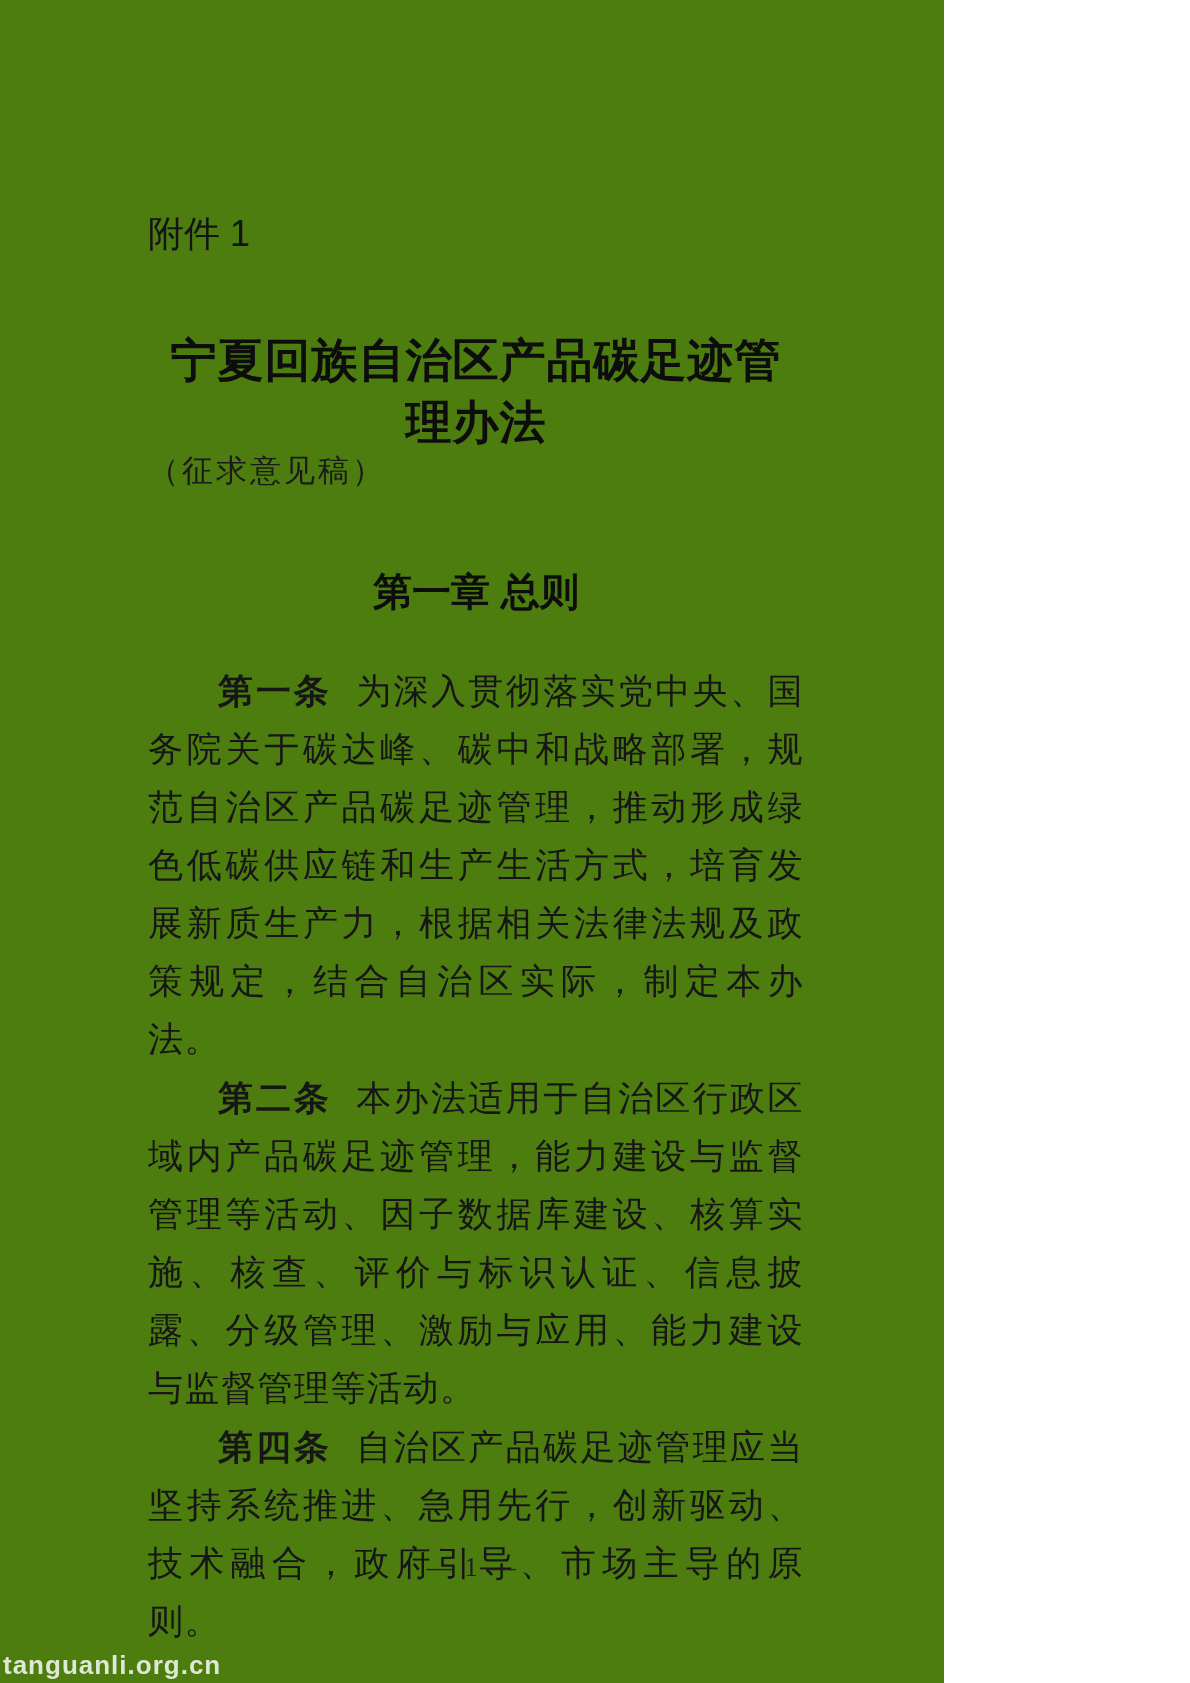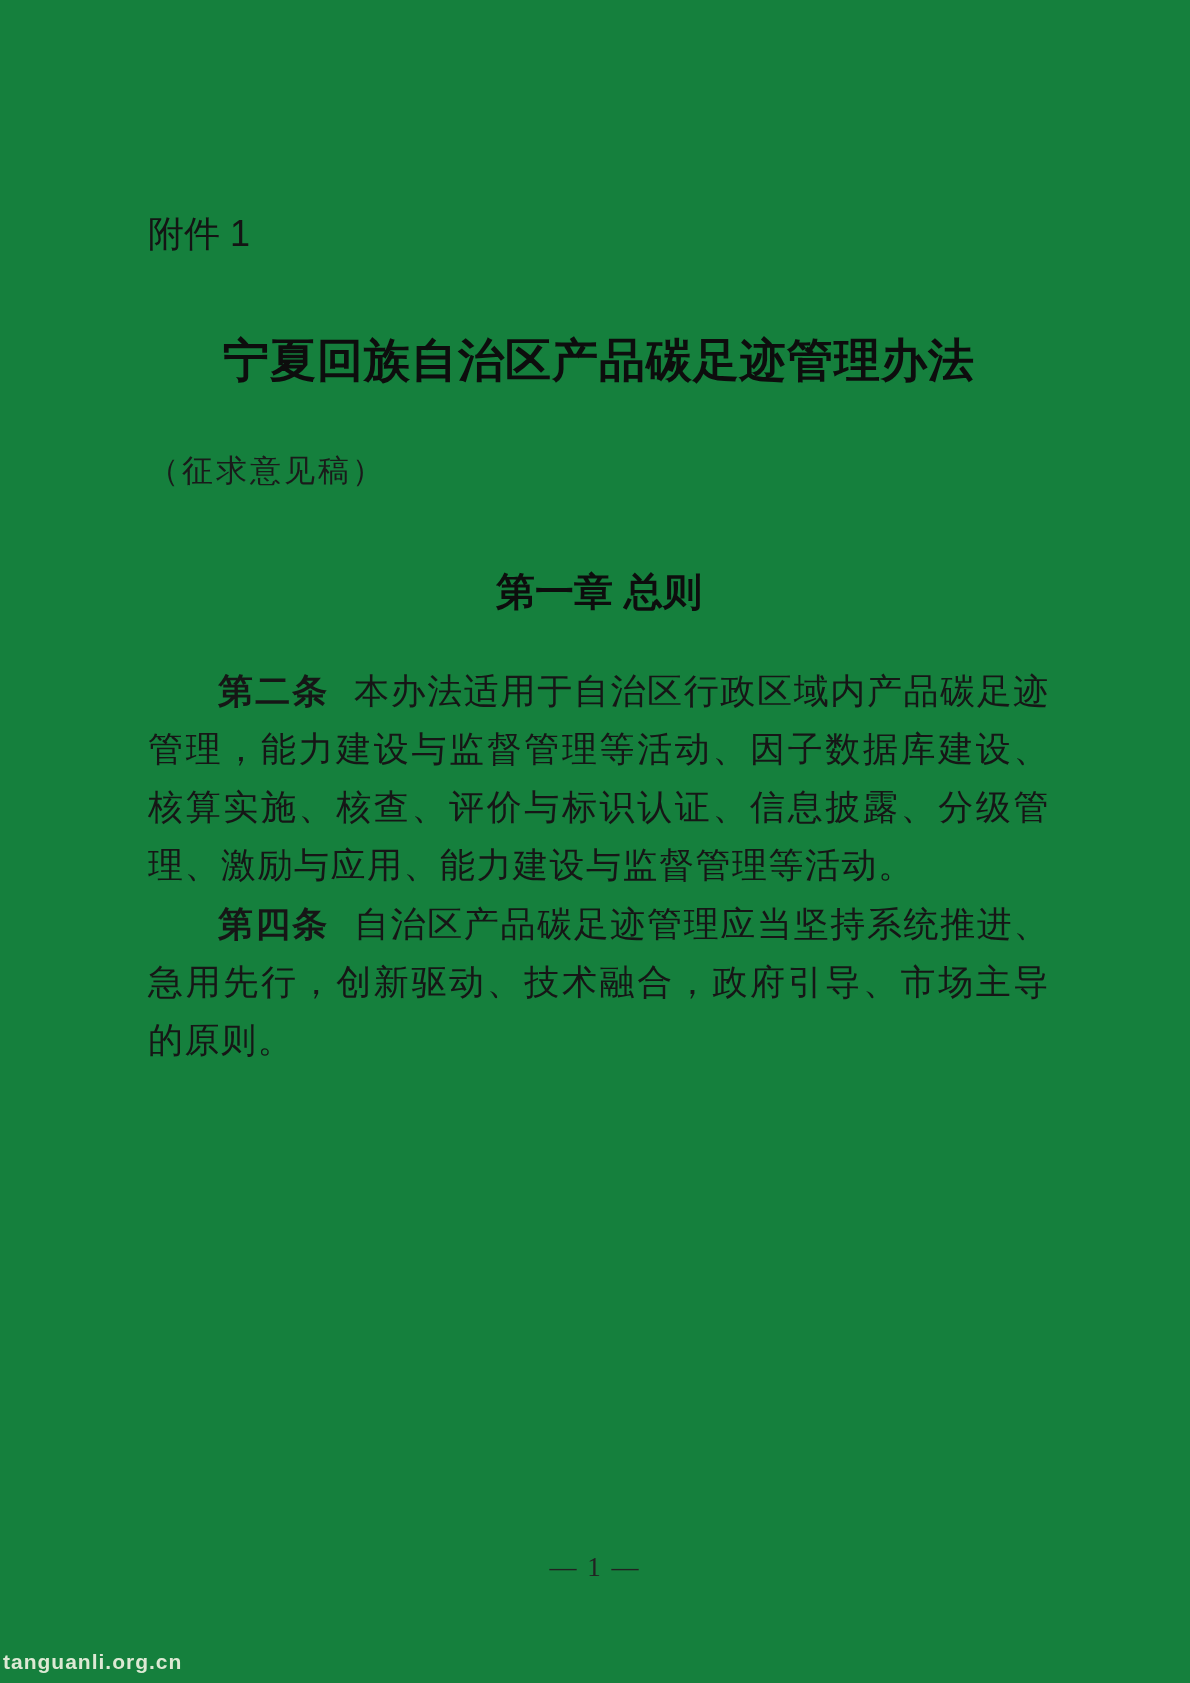--- a/index.html
+++ b/index.html
@@ -2,23 +2,23 @@
 <html><head>
 <meta charset="utf-8">
 <style>
   html, body {
     margin: 0;
     padding: 0;
     background: #ffffff;
   }
   .page {
     position: relative;
-    width: 1190px;
+    width: 944px;
     height: 1683px;
-    background: #15803d;
+    background: #4d7c0f;
     overflow: hidden;
     font-family: "Liberation Serif", serif;
     color: #111111;
     text-decoration: underline;
   }
   .content {
     position: absolute;
     left: 148px;
     right: 140px;
     top: 0;
@@ -97,21 +97,21 @@
     text-align: center;
     font-size: 27px;
     font-family: "Liberation Serif", serif;
     color: #222222;
     letter-spacing: 2px;
   }
   .watermark {
     position: absolute;
     left: 3px;
     top: 1650px;
-    font-size: 21px;
+    font-size: 26px;
     font-weight: 700;
     font-family: "Liberation Sans", sans-serif;
     letter-spacing: 1px;
     
   }
 </style>
 </head>
 <body>
 
 <div class="page">
@@ -120,20 +120,23 @@
     <div class="attachment-label">附件 1</div>
 
     <h1 class="doc-title">宁夏回族自治区产品碳足迹管理办法</h1>
 
     <div class="doc-subtitle">（征求意见稿）</div>
 
     <h2 class="chapter-heading">第一章 总则</h2>
 
     <div class="body-text">
       <p>
+        <span class="art-num">第一条</span><span>为深入贯彻落实党中央、国务院关于碳达峰、碳中和战略部署，规范自治区产品碳足迹管理，推动形成绿色低碳供应链和生产生活方式，培育发展新质生产力，根据相关法律法规及政策规定，结合自治区实际，制定本办法。</span>
+      </p>
+      <p>
         <span class="art-num">第二条</span><span>本办法适用于自治区行政区域内产品碳足迹管理，能力建设与监督管理等活动、因子数据库建设、核算实施、核查、评价与标识认证、信息披露、分级管理、激励与应用、能力建设与监督管理等活动。</span>
       </p>
       <p>
         <span class="art-num">第四条</span><span>自治区产品碳足迹管理应当坚持系统推进、急用先行，创新驱动、技术融合，政府引导、市场主导的原则。</span>
       </p>
     </div>
 
   </div>
 
   <div class="page-footer">— 1 —</div>

